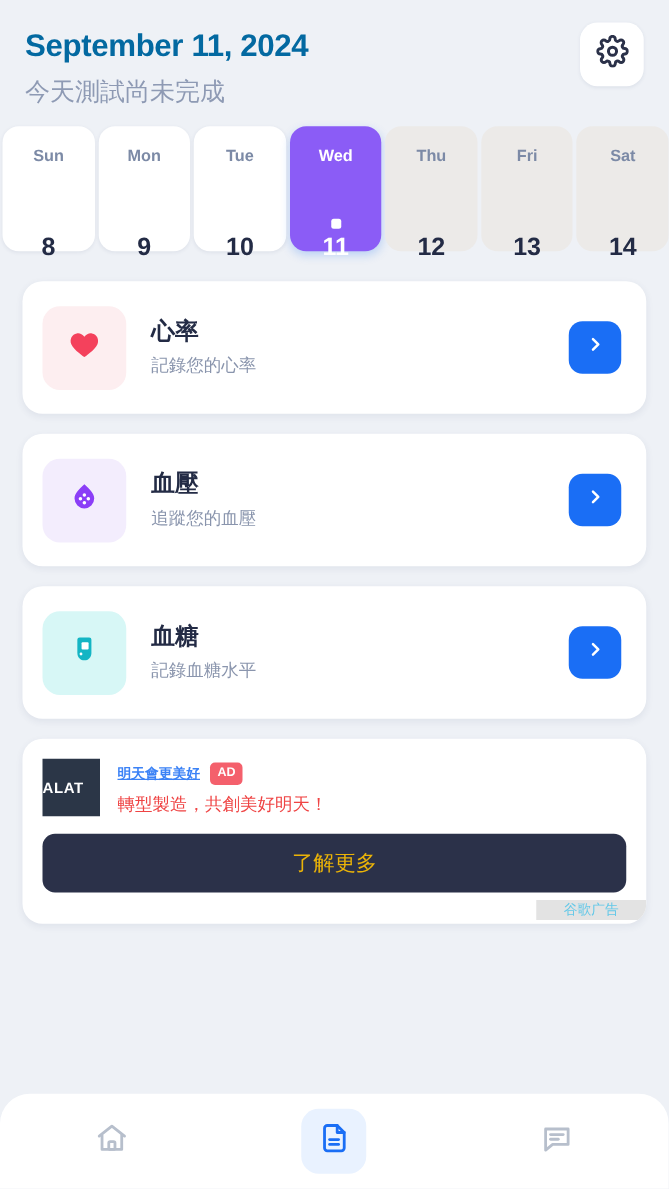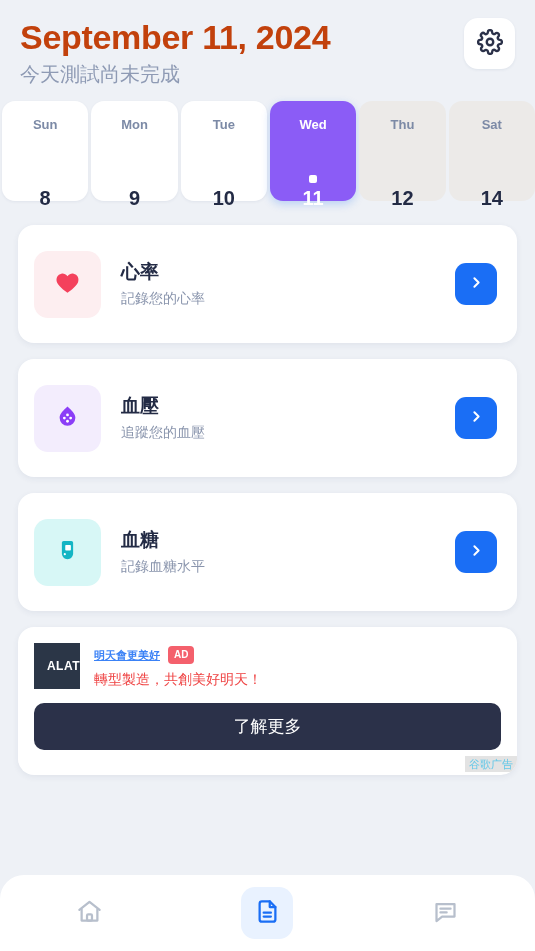--- a/index.html
+++ b/index.html
@@ -19,24 +19,24 @@
 
   
   .header {
     padding: 18px 20px 0 20px;
     display: flex;
     align-items: flex-start;
     justify-content: space-between;
   }
   .header-texts { padding-top: 4px; }
   .page-title {
-    font-size: 34px;
+    font-size: 25px;
     font-weight: bold;
     letter-spacing: -0.3px;
-    color: #c2410c;
+    color: #0369a1;
     line-height: 30px;
   }
   .page-subtitle {
     margin-top: 12px;
     font-size: 20px;
     color: #8e9ab4;
     line-height: 20px;
   }
   .gear-button {
     width: 51px;
@@ -101,21 +101,21 @@
     height: 8px;
     background: #ffffff;
     border-radius: 2px;
   }
 
   
   .cards { padding: 24px 18px 0 18px; }
   .metric-card {
     background: #ffffff;
     border-radius: 16px;
-    height: 118px;
+    height: 106px;
     margin-bottom: 16px;
     display: flex;
     align-items: center;
     padding: 0 20px 0 16px;
     box-shadow: 0 2px 6px rgba(40,60,100,0.07);
   }
   .metric-icon-box {
     width: 67px;
     height: 67px;
     border-radius: 14px;
@@ -158,21 +158,21 @@
     overflow: hidden;
     height: 148px;
   }
   .ad-top { display: flex; align-items: flex-start; }
   .ad-logo {
     width: 46px;
     height: 46px;
     background: #2b3647;
     display: flex;
     align-items: center;
-    justify-content: flex-end;
+    justify-content: flex-start;
     flex: 0 0 auto;
   }
   .ad-logo-text {
     color: #ffffff;
     font-size: 12px;
     font-weight: bold;
     letter-spacing: 0.5px;
   }
   .ad-texts { padding-left: 14px; padding-top: 1px; }
   .ad-title-row { display: flex; align-items: center; gap: 8px; }
@@ -199,31 +199,31 @@
     line-height: 19px;
   }
   .ad-cta {
     margin-top: 14px;
     height: 47px;
     background: #2b3149;
     border-radius: 10px;
     display: flex;
     align-items: center;
     justify-content: center;
-    color: #ffffff;
+    color: #eab308;
     font-size: 17px;
   }
   .ad-attribution {
     position: absolute;
     right: 0px;
     bottom: 3px;
     background: #e3e3e3;
     color: #63c8e8;
     font-size: 11px;
-    padding: 1px 4px;
+    padding: 1px 22px;
     line-height: 14px;
   }
 
   
   .bottom-nav {
     position: absolute;
     left: 0;
     bottom: 0;
     width: 535px;
     height: 76px;
@@ -281,20 +281,24 @@
     <div class="day-num">10</div>
   </div>
   <div class="day-card selected">
     <div class="day-name">Wed</div>
     <div class="day-num">11</div>
     <div class="day-dot"></div>
   </div>
   <div class="day-card future">
     <div class="day-name">Thu</div>
     <div class="day-num">12</div>
+  </div>
+  <div class="day-card future">
+    <div class="day-name">Fri</div>
+    <div class="day-num">13</div>
   </div>
   <div class="day-card future">
     <div class="day-name">Sat</div>
     <div class="day-num">14</div>
   </div>
 </div>
 
 <div class="cards">
 
   <div class="metric-card">

